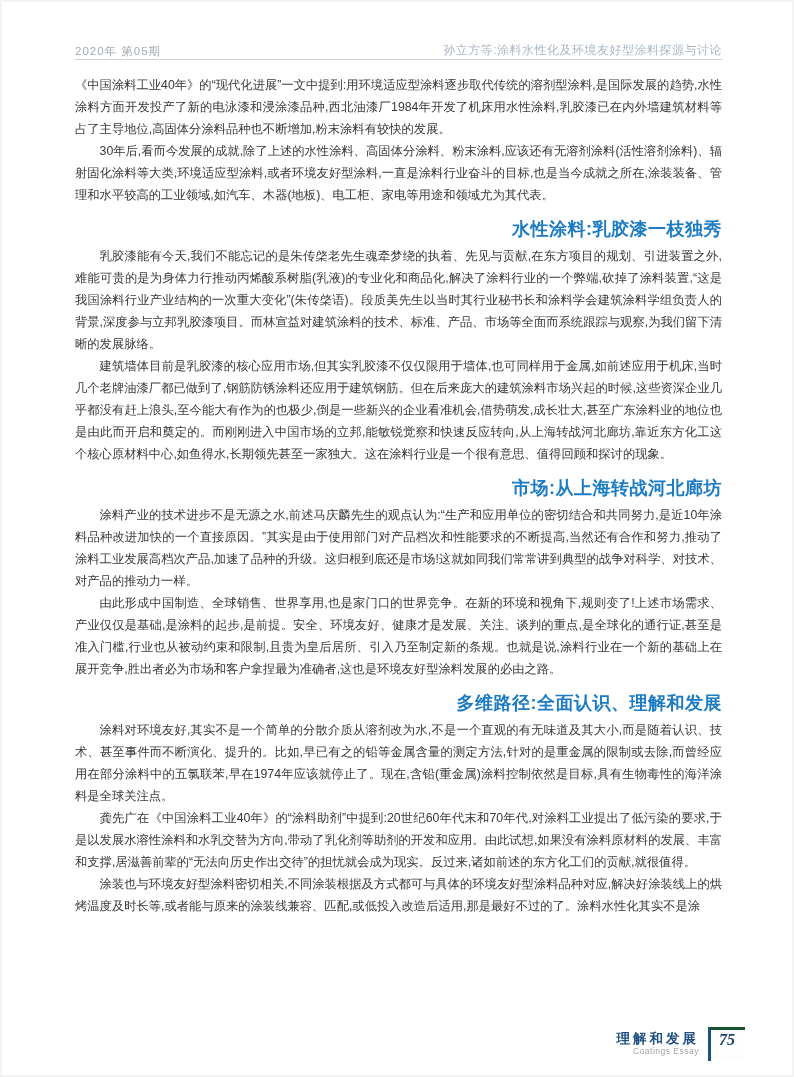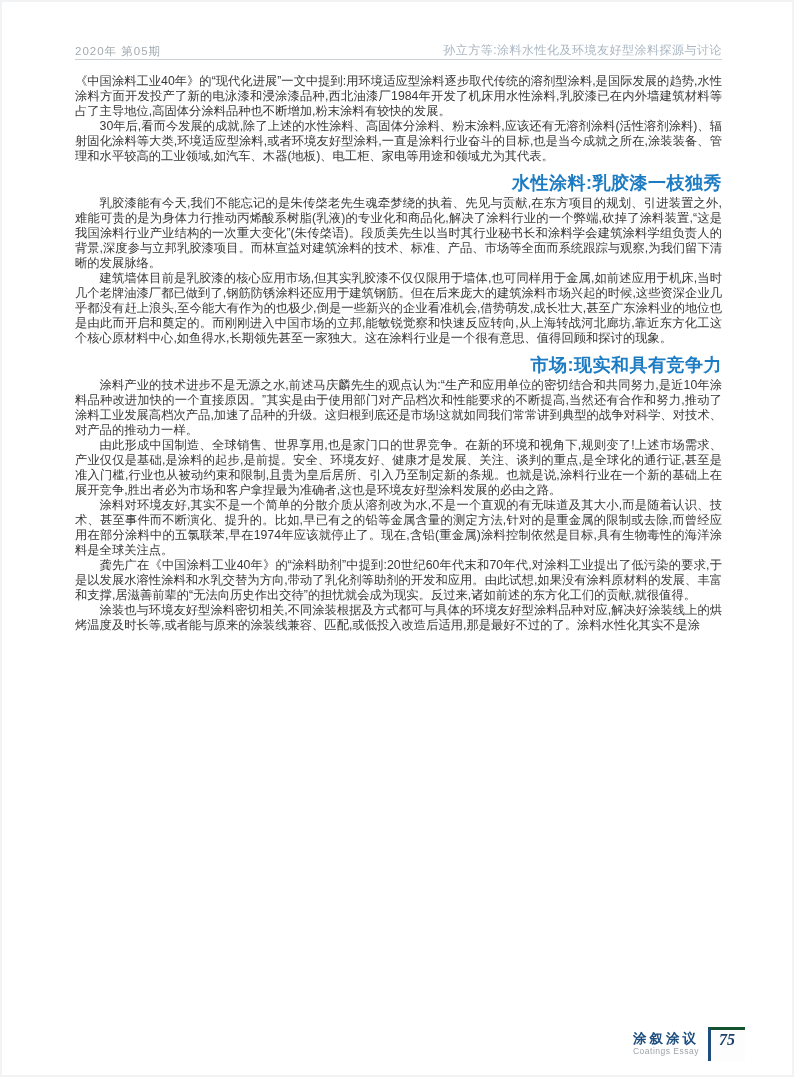--- a/index.html
+++ b/index.html
@@ -19,21 +19,21 @@
     font-size:11.5px;color:#a3abb1;letter-spacing:1px;
   }
   .running-title{
     font-size:12px;color:#a9b6c2;letter-spacing:0.5px;
   }
   .content{
     margin:0 72px 0 75px;
     padding-top:14px;
     color:#383838;
     font-size:12.3px;
-    line-height:15px;
+    line-height:22px;
     text-align:justify;
   }
   .content p{
     margin:0;
     text-indent:2em;
   }
   .content p.no-indent{text-indent:0;}
   h2.section-heading{
     color:#1b7bc3;
     font-size:18px;
@@ -92,30 +92,31 @@
 </header>
 
 <main class="content">
   <p class="no-indent">《中国涂料工业40年》的“现代化进展”一文中提到:用环境适应型涂料逐步取代传统的溶剂型涂料,是国际发展的趋势,水性涂料方面开发投产了新的电泳漆和浸涂漆品种,西北油漆厂1984年开发了机床用水性涂料,乳胶漆已在内外墙建筑材料等占了主导地位,高固体分涂料品种也不断增加,粉末涂料有较快的发展。</p>
   <p>30年后,看而今发展的成就,除了上述的水性涂料、高固体分涂料、粉末涂料,应该还有无溶剂涂料(活性溶剂涂料)、辐射固化涂料等大类,环境适应型涂料,或者环境友好型涂料,一直是涂料行业奋斗的目标,也是当今成就之所在,涂装装备、管理和水平较高的工业领域,如汽车、木器(地板)、电工柜、家电等用途和领域尤为其代表。</p>
 
   <h2 class="section-heading">水性涂料:乳胶漆一枝独秀</h2>
   <p>乳胶漆能有今天,我们不能忘记的是朱传棨老先生魂牵梦绕的执着、先见与贡献,在东方项目的规划、引进装置之外,难能可贵的是为身体力行推动丙烯酸系树脂(乳液)的专业化和商品化,解决了涂料行业的一个弊端,砍掉了涂料装置,“这是我国涂料行业产业结构的一次重大变化”(朱传棨语)。段质美先生以当时其行业秘书长和涂料学会建筑涂料学组负责人的背景,深度参与立邦乳胶漆项目。而林宣益对建筑涂料的技术、标准、产品、市场等全面而系统跟踪与观察,为我们留下清晰的发展脉络。</p>
   <p>建筑墙体目前是乳胶漆的核心应用市场,但其实乳胶漆不仅仅限用于墙体,也可同样用于金属,如前述应用于机床,当时几个老牌油漆厂都已做到了,钢筋防锈涂料还应用于建筑钢筋。但在后来庞大的建筑涂料市场兴起的时候,这些资深企业几乎都没有赶上浪头,至今能大有作为的也极少,倒是一些新兴的企业看准机会,借势萌发,成长壮大,甚至广东涂料业的地位也是由此而开启和奠定的。而刚刚进入中国市场的立邦,能敏锐觉察和快速反应转向,从上海转战河北廊坊,靠近东方化工这个核心原材料中心,如鱼得水,长期领先甚至一家独大。这在涂料行业是一个很有意思、值得回顾和探讨的现象。</p>
 
-  <h2 class="section-heading">市场:现实和具有竞争力</h2>
+  <h2 class="section-heading">市场:从上海转战河北廊坊</h2>
   <p>涂料产业的技术进步不是无源之水,前述马庆麟先生的观点认为:“生产和应用单位的密切结合和共同努力,是近10年涂料品种改进加快的一个直接原因。”其实是由于使用部门对产品档次和性能要求的不断提高,当然还有合作和努力,推动了涂料工业发展高档次产品,加速了品种的升级。这归根到底还是市场!这就如同我们常常讲到典型的战争对科学、对技术、对产品的推动力一样。</p>
   <p>由此形成中国制造、全球销售、世界享用,也是家门口的世界竞争。在新的环境和视角下,规则变了!上述市场需求、产业仅仅是基础,是涂料的起步,是前提。安全、环境友好、健康才是发展、关注、谈判的重点,是全球化的通行证,甚至是准入门槛,行业也从被动约束和限制,且贵为皇后居所、引入乃至制定新的条规。也就是说,涂料行业在一个新的基础上在展开竞争,胜出者必为市场和客户拿捏最为准确者,这也是环境友好型涂料发展的必由之路。</p>
 
+  <h2 class="section-heading">多维路径:全面认识、理解和发展</h2>
   <p>涂料对环境友好,其实不是一个简单的分散介质从溶剂改为水,不是一个直观的有无味道及其大小,而是随着认识、技术、甚至事件而不断演化、提升的。比如,早已有之的铅等金属含量的测定方法,针对的是重金属的限制或去除,而曾经应用在部分涂料中的五氯联苯,早在1974年应该就停止了。现在,含铅(重金属)涂料控制依然是目标,具有生物毒性的海洋涂料是全球关注点。</p>
   <p>龚先广在《中国涂料工业40年》的“涂料助剂”中提到:20世纪60年代末和70年代,对涂料工业提出了低污染的要求,于是以发展水溶性涂料和水乳交替为方向,带动了乳化剂等助剂的开发和应用。由此试想,如果没有涂料原材料的发展、丰富和支撑,居滋善前辈的“无法向历史作出交待”的担忧就会成为现实。反过来,诸如前述的东方化工们的贡献,就很值得。</p>
   <p>涂装也与环境友好型涂料密切相关,不同涂装根据及方式都可与具体的环境友好型涂料品种对应,解决好涂装线上的烘烤温度及时长等,或者能与原来的涂装线兼容、匹配,或低投入改造后适用,那是最好不过的了。涂料水性化其实不是涂</p>
 </main>
 
 <footer class="page-footer">
   <div class="column-name">
-    <span class="column-cn">涂叙涂议</span>
+    <span class="column-cn">理解和发展</span>
     <span class="column-en">Coatings Essay</span>
   </div>
   <div class="page-number-badge">
     <span class="page-number">75</span>
   </div>
 </footer>
 
 </body></html>

